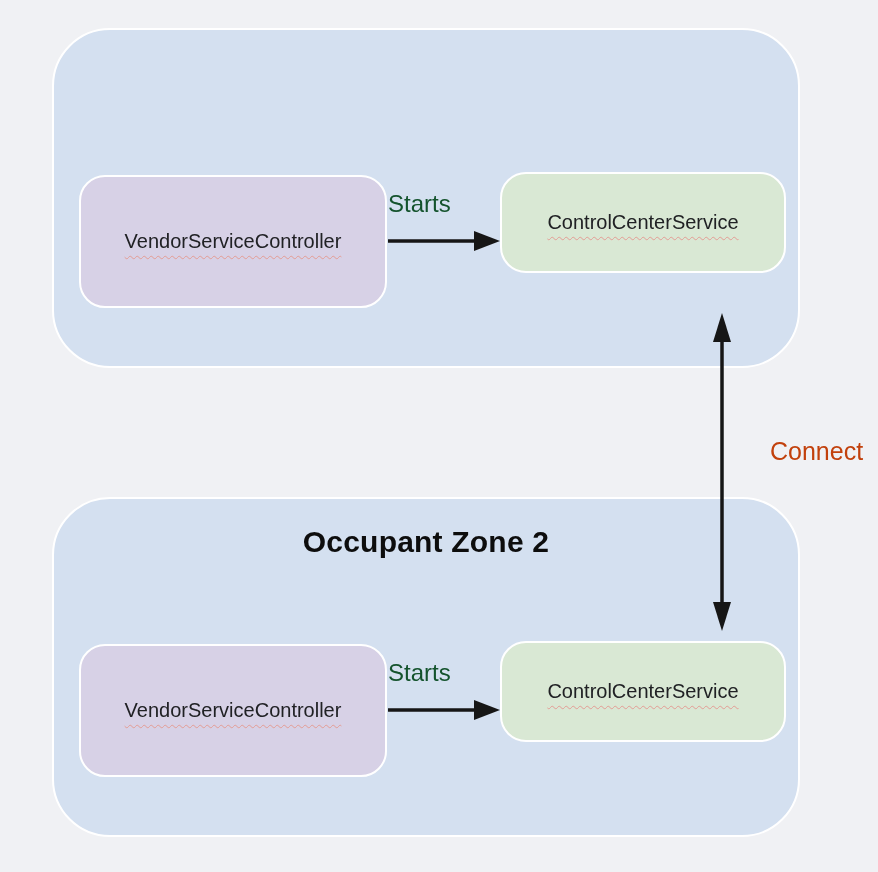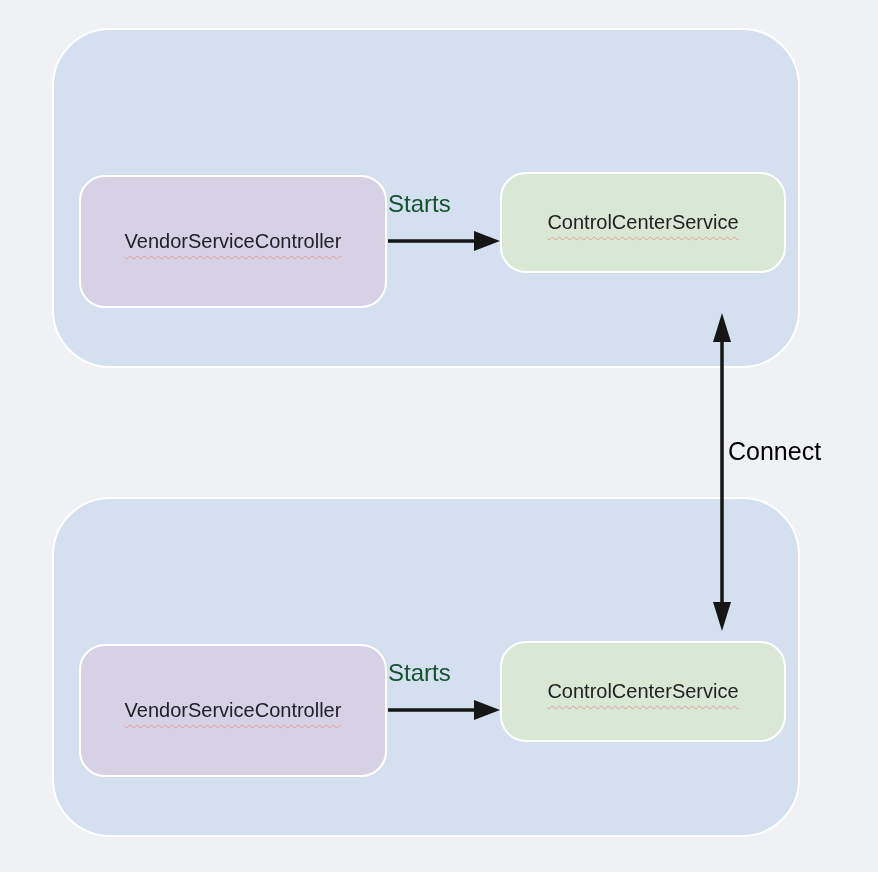--- a/index.html
+++ b/index.html
@@ -64,22 +64,22 @@
     text-align:left;
     font-size:24px;color:#14532d;
   }
   .starts-arrow{
     position:absolute;left:334px;top:198px;
   }
   .connect-arrow{
     position:absolute;left:706px;top:313px;
   }
   .connect-label{
-    position:absolute;left:728px;top:437px;
-    font-size:25px;color:#000000;
+    position:absolute;left:770px;top:437px;
+    font-size:25px;color:#c2410c;
   }
 </style>
 </head>
 <body>
 
 <div class="canvas">
 
   <section class="zone zone-1">
 
     <div class="node node-vendor">
@@ -92,20 +92,21 @@
       <line x1="0" y1="13" x2="88" y2="13" stroke="#161616" stroke-width="3.5"></line>
       <polygon points="86,3 112,13 86,23" fill="#161616"></polygon>
     </svg>
 
     <div class="node node-control">
       <span class="node-label">ControlCenterService</span>
     </div>
   </section>
 
   <section class="zone zone-2">
+    <h2 class="zone-title">Occupant Zone 2</h2>
 
     <div class="node node-vendor">
       <span class="node-label">VendorServiceController</span>
     </div>
 
     <div class="starts-label">Starts</div>
 
     <svg class="starts-arrow" width="112" height="26" viewBox="0 0 112 26" aria-hidden="true">
       <line x1="0" y1="13" x2="88" y2="13" stroke="#161616" stroke-width="3.5"></line>
       <polygon points="86,3 112,13 86,23" fill="#161616"></polygon>

